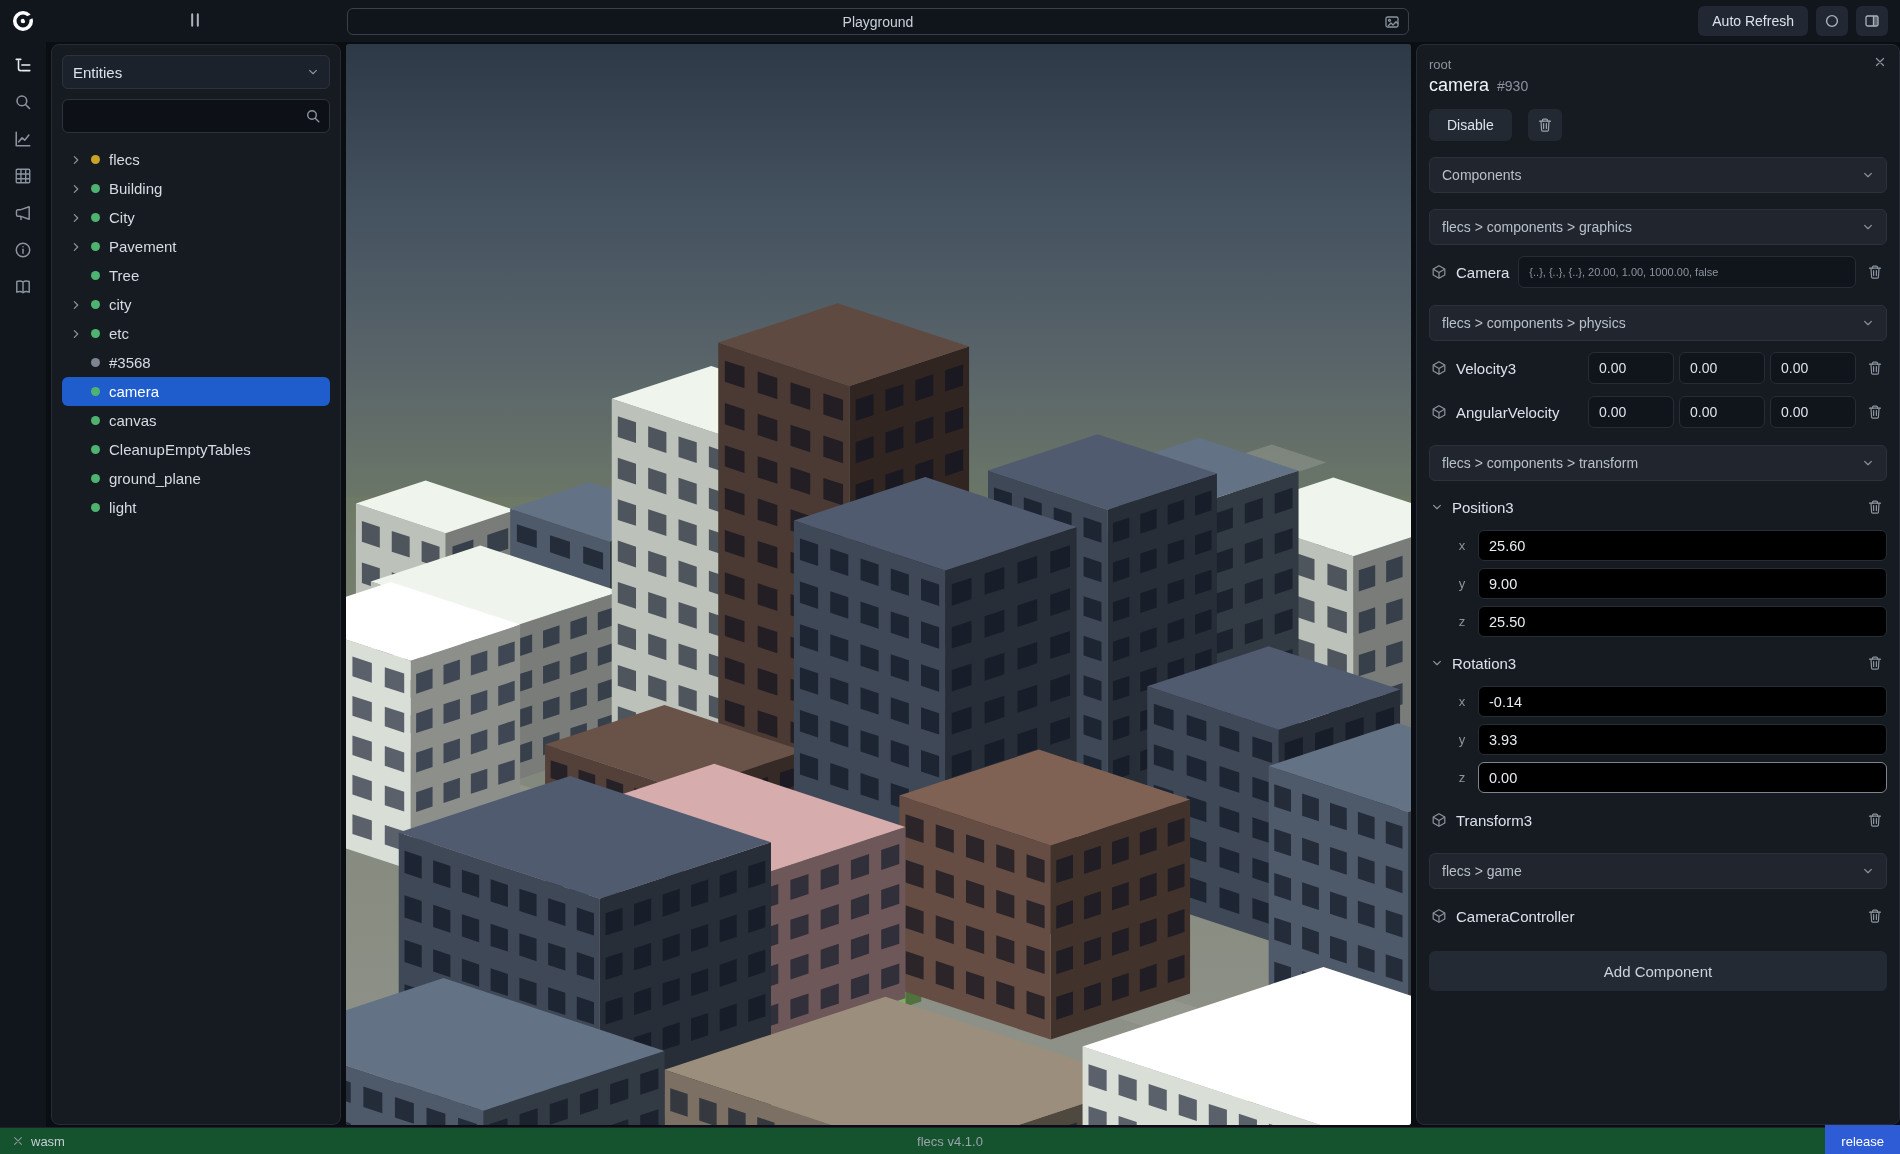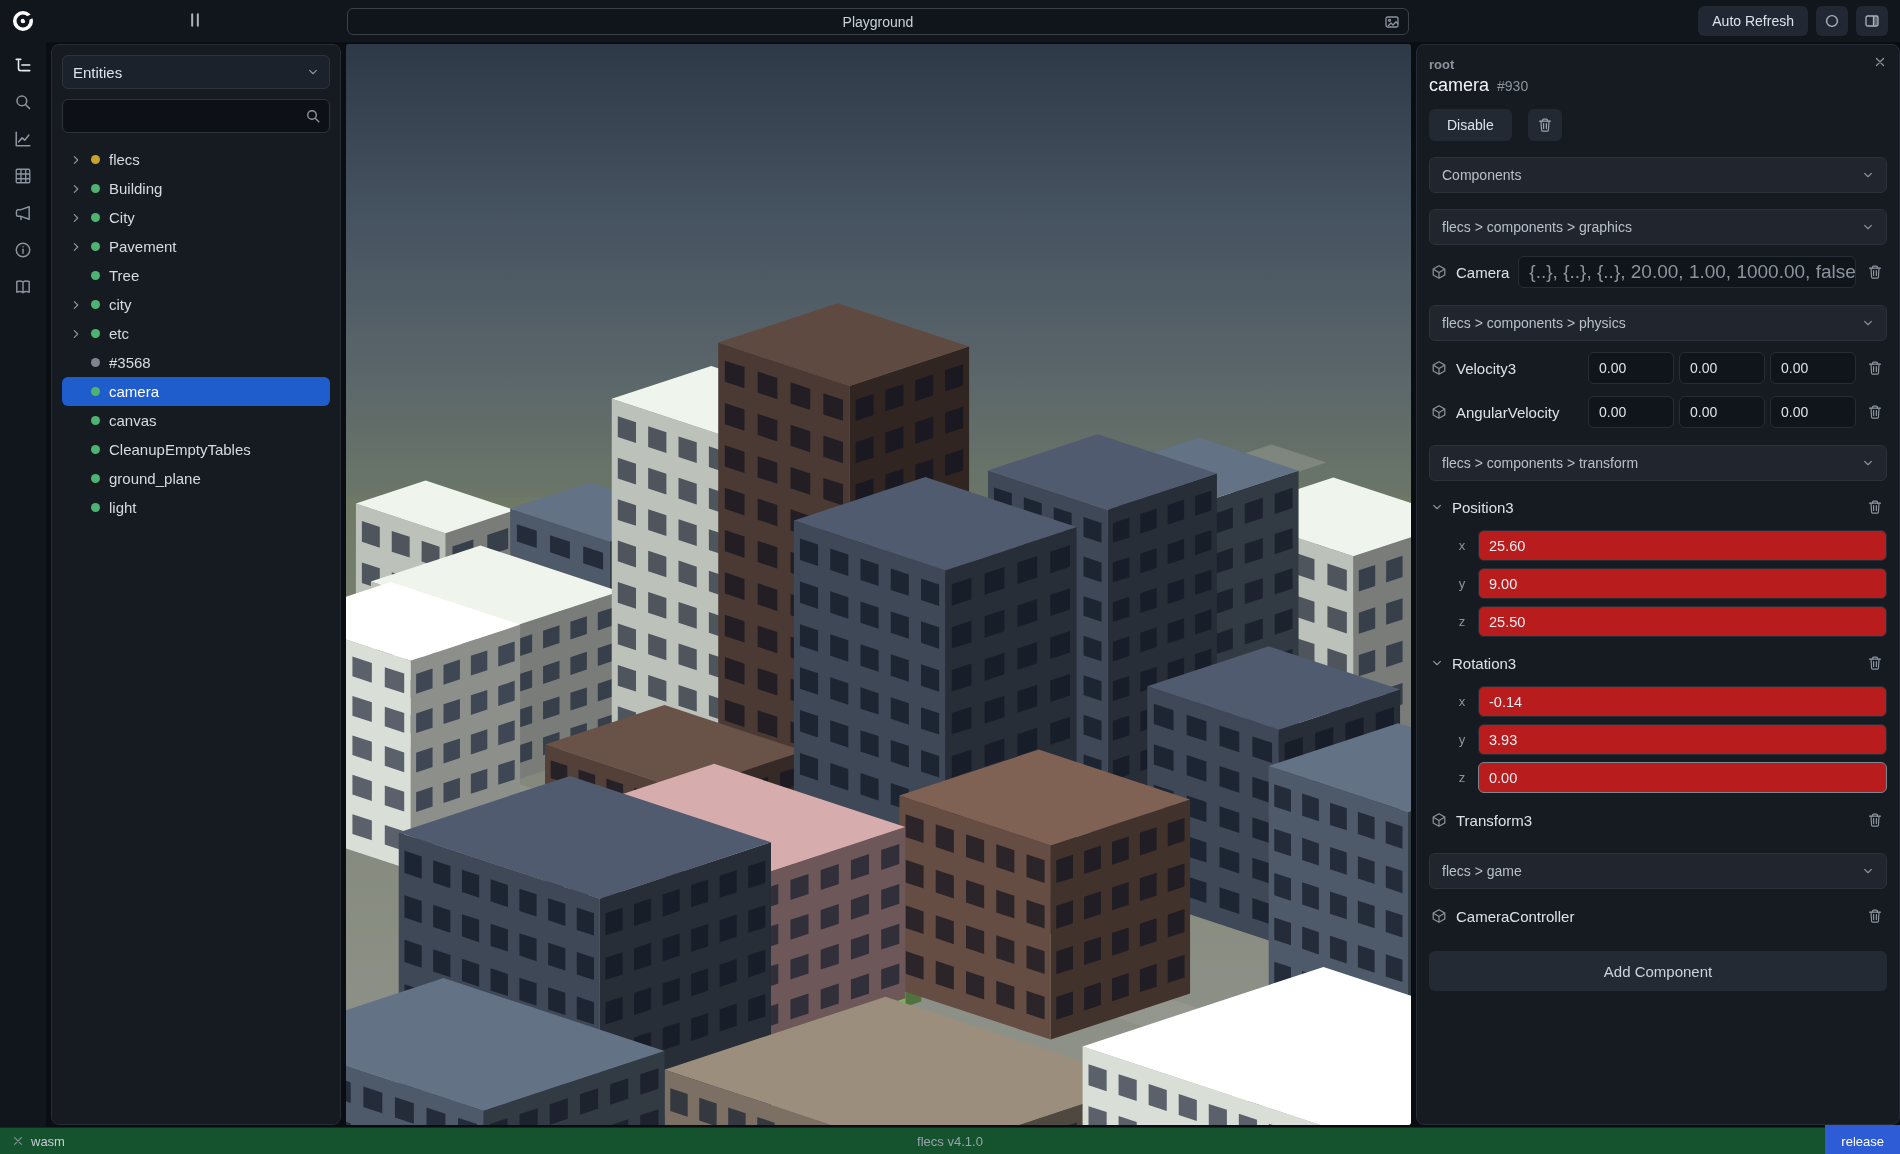--- a/index.html
+++ b/index.html
@@ -35,42 +35,42 @@
   .chev-r{transform:rotate(-90deg);}
   .dot{width:9px;height:9px;border-radius:50%;flex:0 0 9px;}
   .tlabel{white-space:nowrap;overflow:hidden;text-overflow:ellipsis;}
 
   .viewport{flex:1;min-width:0;position:relative;background:#222;border-radius:3px;overflow:hidden;margin:0;}
   #scene{width:100%;height:100%;display:block;}
 
   
   .right-panel{width:484px;flex:0 0 484px;background:#161b22;border:1px solid #262c35;border-radius:8px;padding:12px;position:relative;overflow-y:auto;}
   .close-x{position:absolute;top:10px;right:12px;background:none;border:0;color:#8b949e;cursor:pointer;display:flex;}
-  .crumb{font-size:13px;color:#8b949e;font-weight:bold;}
+  .crumb{font-size:13px;color:#8b949e;}
   .ent-row{display:flex;align-items:baseline;gap:8px;margin-top:3px;}
   .ent-name{font-size:18px;color:#f0f4f8;}
   .ent-id{font-size:14px;color:#8b949e;}
   .act-row{display:flex;gap:16px;margin-top:13px;}
   .btn{height:32px;padding:0 18px;background:#232933;border:0;border-radius:6px;color:#dde3ea;font-size:14px;cursor:pointer;}
   .icon-sq{width:34px;height:32px;background:#232933;border:0;border-radius:6px;color:#99a1ab;display:flex;align-items:center;justify-content:center;cursor:pointer;}
   .bar{height:36px;margin-top:16px;background:#20252e;border:1px solid #2c323c;border-radius:6px;display:flex;align-items:center;justify-content:space-between;padding:0 12px;font-size:14px;color:#b8c0c9;cursor:pointer;}
   .bar .ic{color:#8b949e;}
   .comp-row{display:flex;align-items:center;gap:9px;margin-top:10px;height:34px;font-size:15px;color:#dbe2ea;padding:0 2px;}
   .cube{color:#8b949e;display:flex;flex:0 0 16px;}
   .comp-name{white-space:nowrap;}
-  .val-field{flex:1;min-width:0;height:32px;background:#10151c;border:1px solid #262d36;border-radius:6px;display:flex;align-items:center;padding:0 10px;color:#8b949e;font-size:19px;white-space:nowrap;overflow:hidden;text-overflow:ellipsis;}
+  .val-field{flex:1;min-width:0;height:32px;background:#10151c;border:1px solid #262d36;border-radius:6px;display:flex;align-items:center;padding:0 10px;color:#8b949e;font-size:11px;white-space:nowrap;overflow:hidden;text-overflow:ellipsis;}
   .nums{margin-left:auto;display:flex;gap:5px;}
   .num-field{width:86px;height:32px;background:#10151c;border:1px solid #262d36;border-radius:6px;display:flex;align-items:center;padding:0 10px;color:#dde3ea;font-size:14px;}
   .trash-btn{background:none;border:0;color:#8b949e;cursor:pointer;display:flex;flex:0 0 20px;justify-content:center;}
   .push{margin-left:auto;}
   .group-head{display:flex;align-items:center;gap:9px;height:32px;margin-top:10px;font-size:15px;color:#dbe2ea;padding:0 2px;}
   .group-head .ic{color:#8b949e;}
   .axis-row{display:flex;align-items:center;gap:10px;margin:7px 0 7px 27px;}
   .axis-l{width:12px;color:#8b949e;font-size:13px;text-align:center;flex:0 0 12px;}
-  .axis-field{flex:1;height:31px;background:#b91c1c;border:1px solid #262d36;border-radius:6px;display:flex;align-items:center;padding:0 10px;font-size:14.5px;color:#e8edf2;}
+  .axis-field{flex:1;height:31px;background:#000000;border:1px solid #262d36;border-radius:6px;display:flex;align-items:center;padding:0 10px;font-size:14.5px;color:#e8edf2;}
   .axis-field.focused{border-color:#7d8590;}
   .add-btn{width:100%;height:40px;margin-top:18px;background:#242a34;border:0;border-radius:6px;color:#ccd3da;font-size:15px;cursor:pointer;}
 
   
   .statusbar{flex:0 0 27px;height:27px;background:#14532d;border-top:1px solid #1d232c;display:flex;align-items:center;position:relative;font-size:13px;justify-content:space-between;}
   .sb-left{display:flex;align-items:center;gap:7px;padding:0 12px;color:#c6ccd2;height:100%;}
   .sb-left .ic{color:#8b949e;}
   .sb-center{position:absolute;left:50%;transform:translateX(-50%);color:#9aa2ab;}
   .sb-right{margin-left:auto;color:#ffffff;height:100%;display:flex;align-items:center;padding:16px 16px;}
 

